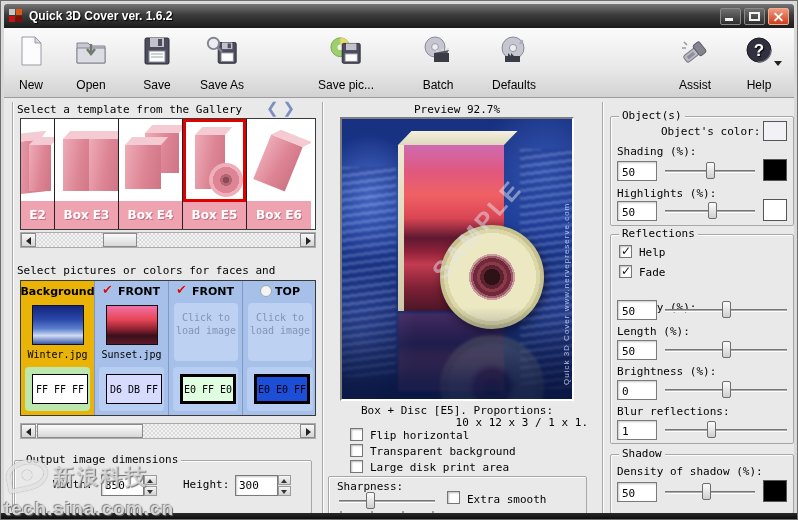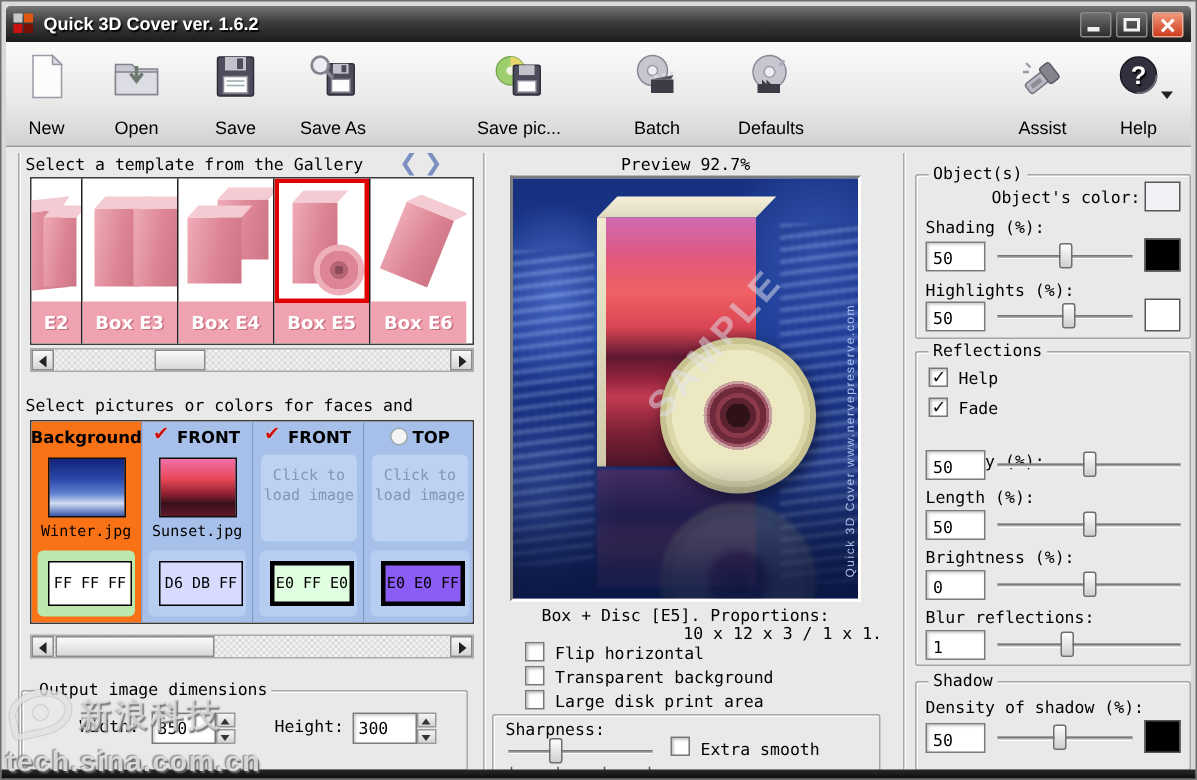--- a/index.html
+++ b/index.html
@@ -80,21 +80,21 @@
   .slab { position:absolute; width:30px; height:52px; background:linear-gradient(100deg,#eeacb7 0%,#dd8595 55%,#cd7585 100%); }
   .slab::before { content:""; position:absolute; left:0; top:-8px; width:100%; height:8px; background:#f4cbd2;
     transform:skewX(-42deg); transform-origin:bottom left; }
   .gdisc { position:absolute; width:34px; height:34px; border-radius:50%;
     background:radial-gradient(circle,#8a4a58 0 3px,#b56573 3px 6px,#dd8595 6px 13px,#eeafba 13px 17px); }
 
   
   .faces { position:absolute; left:16px; top:276px; width:296px; height:136px; border:1px solid #3a3a3a; display:flex; overflow:hidden; }
   .fcol { position:relative; height:100%; width:74px; border-right:1px solid #7d9ac9; flex:none; }
   .fcol:last-child { border-right:none; }
-  .fcol.green { background:#f97316; }
+  .fcol.green { background:#eab308; }
   .fcol.blue { background:#a6c0e9; }
   .fhead { position:absolute; left:0; right:0; top:2px; height:16px; display:flex; align-items:center; justify-content:center;
     gap:3px; font:bold 11px "DejaVu Sans",sans-serif; }
   .badge { width:12px; height:12px; border-radius:50%; background:#f4f4f4; border:1px solid #9aa; position:relative; flex:none; }
   .badge.checked { background:transparent; border:none; }
   .badge.checked::after { content:"✔"; position:absolute; left:-1px; top:-3px; color:#cc1111; font:bold 13px "DejaVu Sans",sans-serif; text-shadow:0 0 1px #fff; }
   .fimg { position:absolute; left:11px; top:24px; width:52px; height:40px; border:1px solid #111; }
   .fimg.winter { background:linear-gradient(180deg,#13247c 0%,#2a47a8 35%,#5d7fd0 60%,#cfdcf2 78%,#3a57a8 100%); }
   .fimg.sunset { background:linear-gradient(180deg,#f070a8 0%,#e84858 35%,#8c2030 62%,#38101c 78%,#601828 100%); }
   .fname { position:absolute; left:0; right:0; top:68px; text-align:center; font:10px "DejaVu Sans Mono",monospace; }
@@ -382,21 +382,21 @@
           <div class="fswatch thick" style="background-color: rgb(224, 255, 224);">E0 FF E0</div>
         </div>
       </div>
       <div class="fcol blue">
         <div class="fhead">
           <span class="badge"></span>
           <span>TOP</span>
         </div>
         <div class="ph">Click to load image</div>
         <div class="subpan">
-          <div class="fswatch thick" style="background-color: #8b5cf6;">E0 E0 FF</div>
+          <div class="fswatch thick" style="background-color: #1d4ed8;">E0 E0 FF</div>
         </div>
       </div>
     </div>
 
     <div class="hscroll" style="left:16px; top:419px; width:296px;">
       <span class="sbtn l"></span>
       <span class="sbtn r"></span>
       <span class="sthumb" style="left:16px; width:106px;"></span>
     </div>
 

